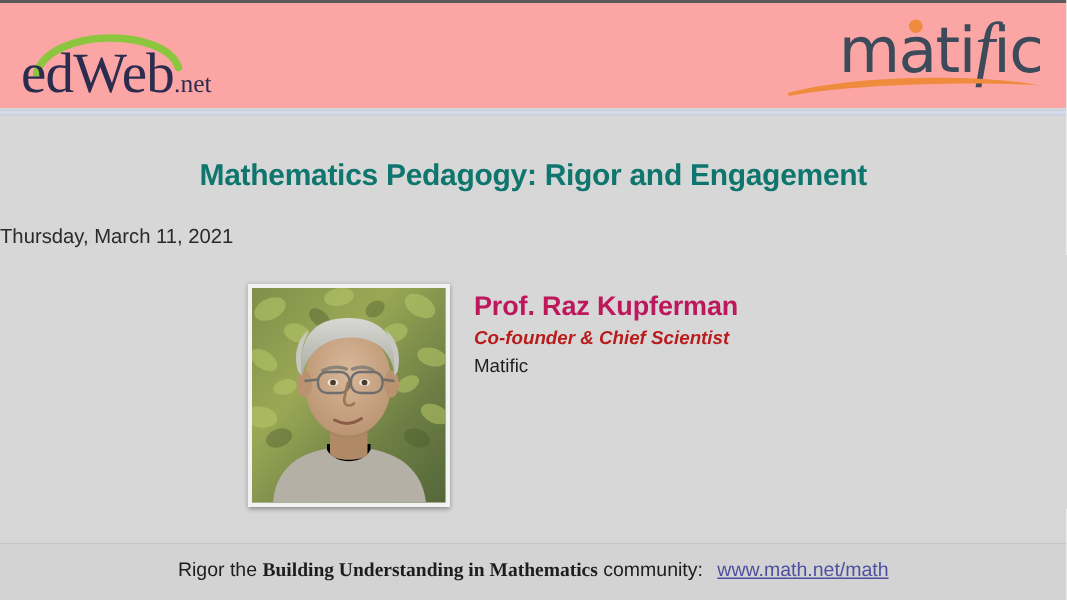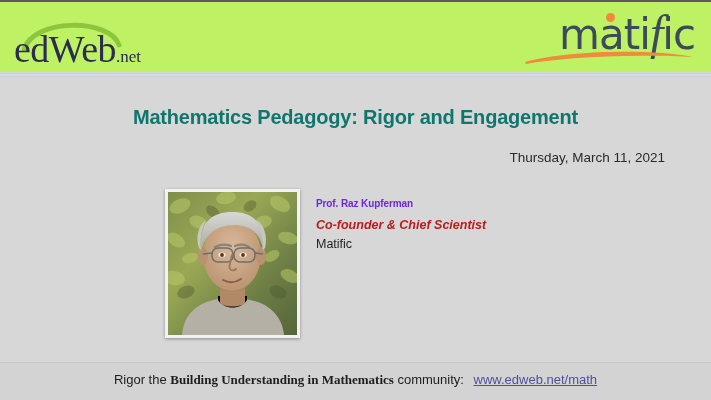--- a/index.html
+++ b/index.html
@@ -23,21 +23,21 @@
     width: 711px;
     height: 2px;
     background: #5a5a5a;
   }
   
   .header-band {
     position: absolute;
     top: 2px; left: 0;
     width: 711px;
     height: 70px;
-    background: #bef264;
+    background: #fca5a5;
   }
   .header-divider {
     position: absolute;
     top: 71px; left: 0;
     width: 711px;
     height: 4px;
     background: #d5dbe8;
     border-top: 1px solid #c8d0e0;
     border-bottom: 1px solid #c8d0e0;
     box-sizing: border-box;
@@ -125,24 +125,23 @@
     font-size: 20px;
     font-weight: bold;
     color: #0f766e;
     letter-spacing: -0.2px;
   }
   .slide-date {
     position: absolute;
     top: 150px;
     left: 0;
     width: 641px;
-    text-align: right;
+    text-align: left;
     font-size: 13.5px;
     color: #2a2a2a;
-    padding-left: 24px;
   }
   
   .photo-frame {
     position: absolute;
     left: 165px;
     top: 189px;
     width: 135px;
     height: 149px;
     border: 3px solid #f2f2f2;
     box-shadow: 0 1px 3px rgba(0,0,0,0.35);
@@ -152,23 +151,23 @@
   }
   .photo-frame svg { display: block; }
   
   .speaker-block {
     position: absolute;
     left: 316px;
     top: 194px;
     width: 330px;
   }
   .speaker-name {
-    font-size: 10px;
+    font-size: 18px;
     font-weight: bold;
-    color: #6d28d9;
+    color: #be185d;
     line-height: 20px;
     letter-spacing: -0.1px;
   }
   .speaker-role {
     font-size: 12.5px;
     font-style: italic;
     font-weight: bold;
     color: #b91c1c;
     line-height: 18px;
     margin-top: 2px;
@@ -322,15 +321,15 @@
   </div>
 
   <div class="speaker-block">
     <div class="speaker-name">Prof. Raz Kupferman</div>
     <div class="speaker-role">Co-founder &amp; Chief Scientist</div>
     <div class="speaker-org">Matific</div>
   </div>
 
   <div class="footer-divider"></div>
   <div class="footer-bar"></div>
-  <div class="footer-text"><span>Rigor the </span><span class="bold">Building Understanding in Mathematics</span><span> community: </span><a class="footer-link" href="#">www.edweb.net/math</a></div>
+  <div class="footer-text"><span>Rigor the </span><span class="bold">Building Understanding in Mathematics</span><span> community: </span><a class="footer-link" href="#">www.math.net/math</a></div>
 
 </div>
 
 </body></html>

